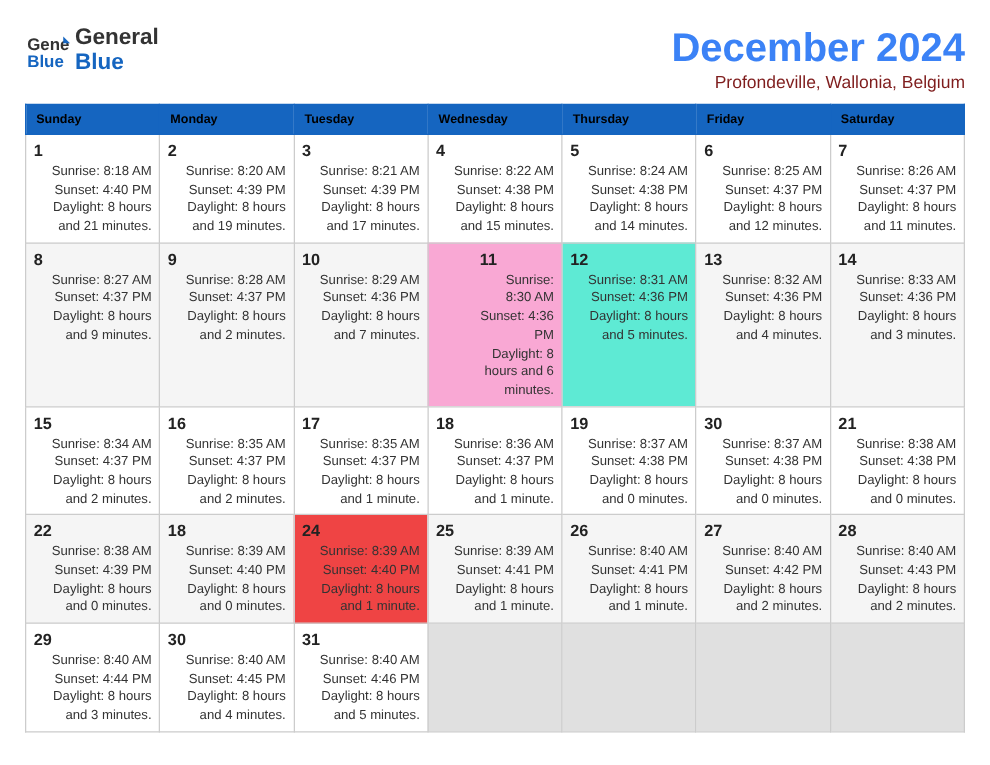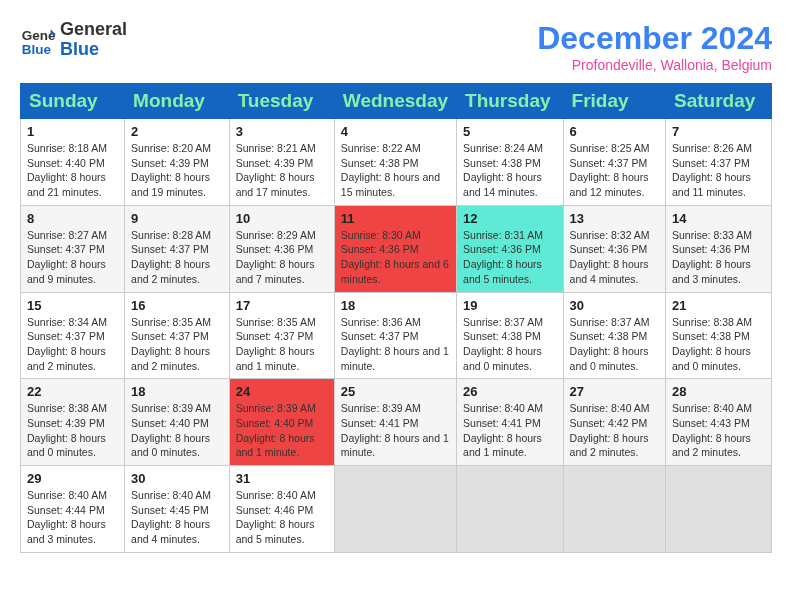--- a/index.html
+++ b/index.html
@@ -43,33 +43,33 @@
     .title-block {
       text-align: right;
     }
     .month-title {
       font-size: 32px;
       font-weight: bold;
       color: #3b82f6;
     }
     .subtitle {
       font-size: 14px;
-      color: #ec4899;
+      color: #7f1d1d;
     }
     .calendar {
       width: 100%;
       border-collapse: collapse;
       font-size: 11px;
     }
     .calendar th {
       background: #1565c0;
-      color: #86efac;
+      color: #000000;
       text-align: left;
       padding: 6px 8px;
-      font-size: 19px;
+      font-size: 10px;
       font-weight: bold;
       border: 1px solid #1565c0;
     }
     .calendar td {
       border: 1px solid #ccc;
       vertical-align: top;
       padding: 5px 6px;
       width: 14.28%;
       min-height: 80px;
       background: #fff;
@@ -84,20 +84,21 @@
       font-size: 13px;
       font-weight: bold;
       color: #222;
       display: block;
       margin-bottom: 2px;
     }
     .day-info {
       color: #333;
       font-size: 10.5px;
       line-height: 1.4;
+      text-align: right;
     }
     tr:last-child td.has-day {
       background: #fff;
     }
     tr:last-child td {
       background: #e8e8e8;
     }
   </style>
 </head>
 <body>
@@ -209,21 +210,21 @@
         </div>
       </td>
         <td class="has-day" style="background: rgb(245, 245, 245);">
         <span class="day-num">10</span>
         <div class="day-info">
           <span>Sunrise: 8:29 AM</span><br>
           <span>Sunset: 4:36 PM</span><br>
           <span>Daylight: 8 hours and 7 minutes.</span>
         </div>
       </td>
-        <td class="has-day" style="background: #ef4444;">
+        <td class="has-day" style="background: #f9a8d4; padding-left: 41px;">
         <span class="day-num">11</span>
         <div class="day-info">
           <span>Sunrise: 8:30 AM</span><br>
           <span>Sunset: 4:36 PM</span><br>
           <span>Daylight: 8 hours and 6 minutes.</span>
         </div>
       </td>
         <td class="has-day" style="background: #5eead4;">
         <span class="day-num">12</span>
         <div class="day-info">

